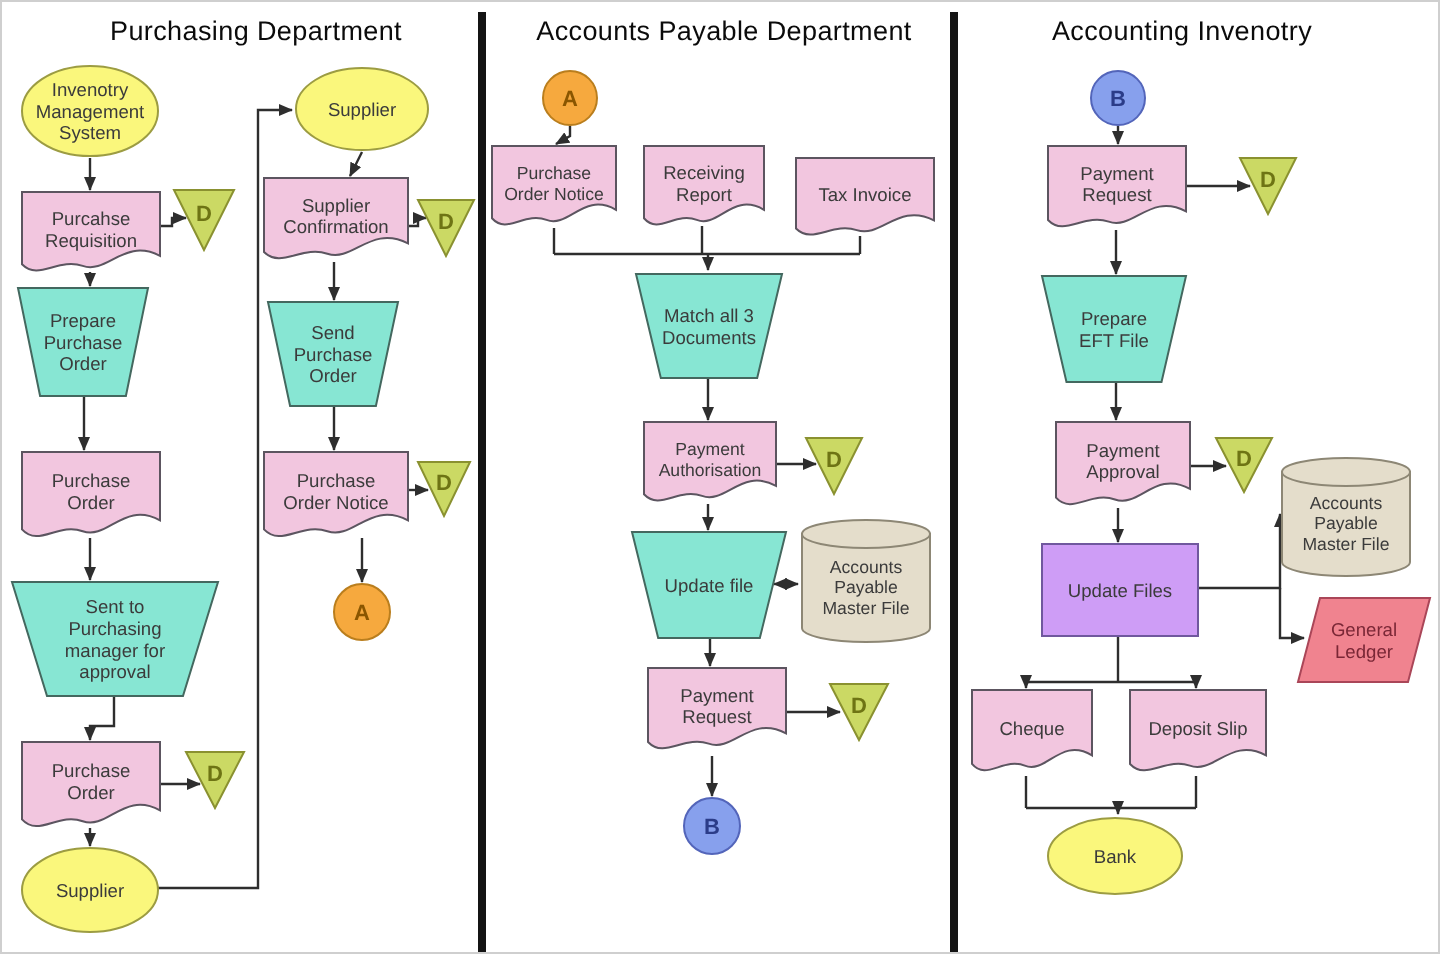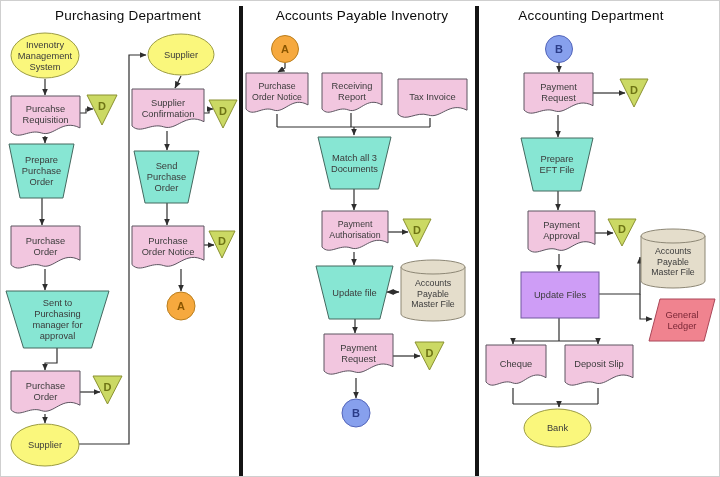--- a/index.html
+++ b/index.html
@@ -26,22 +26,22 @@
   #title-1{left:259px;width:204px;}
   #title-2{left:488px;width:204px;}
   svg{position:absolute;left:0;top:0;}
   svg text{font-family:"Liberation Sans", sans-serif;}
 </style>
 </head>
 <body>
 
 <div class="canvas">
   <div class="dept-title" id="title-0">Purchasing Department</div>
-  <div class="dept-title" id="title-1">Accounts Payable Invenotry</div>
-  <div class="dept-title" id="title-2">Accounting Department</div>
+  <div class="dept-title" id="title-1">Accounts Payable Department</div>
+  <div class="dept-title" id="title-2">Accounting Invenotry</div>
   <svg id="diagram" width="720" height="477" viewBox="0 0 720 477">
       <defs>
         <marker id="arrow-end" markerWidth="7" markerHeight="6" refX="6.5" refY="3" orient="auto" markerUnits="userSpaceOnUse">
           <path d="M0,0 L7,3 L0,6 Z" fill="#2E2E2E"></path>
         </marker>
         <marker id="arrow-start" markerWidth="7" markerHeight="6" refX="0.5" refY="3" orient="auto" markerUnits="userSpaceOnUse">
           <path d="M7,0 L0,3 L7,6 Z" fill="#2E2E2E"></path>
         </marker>
       </defs>
       <rect x="238" y="5" width="4" height="472" fill="#141414"></rect>

